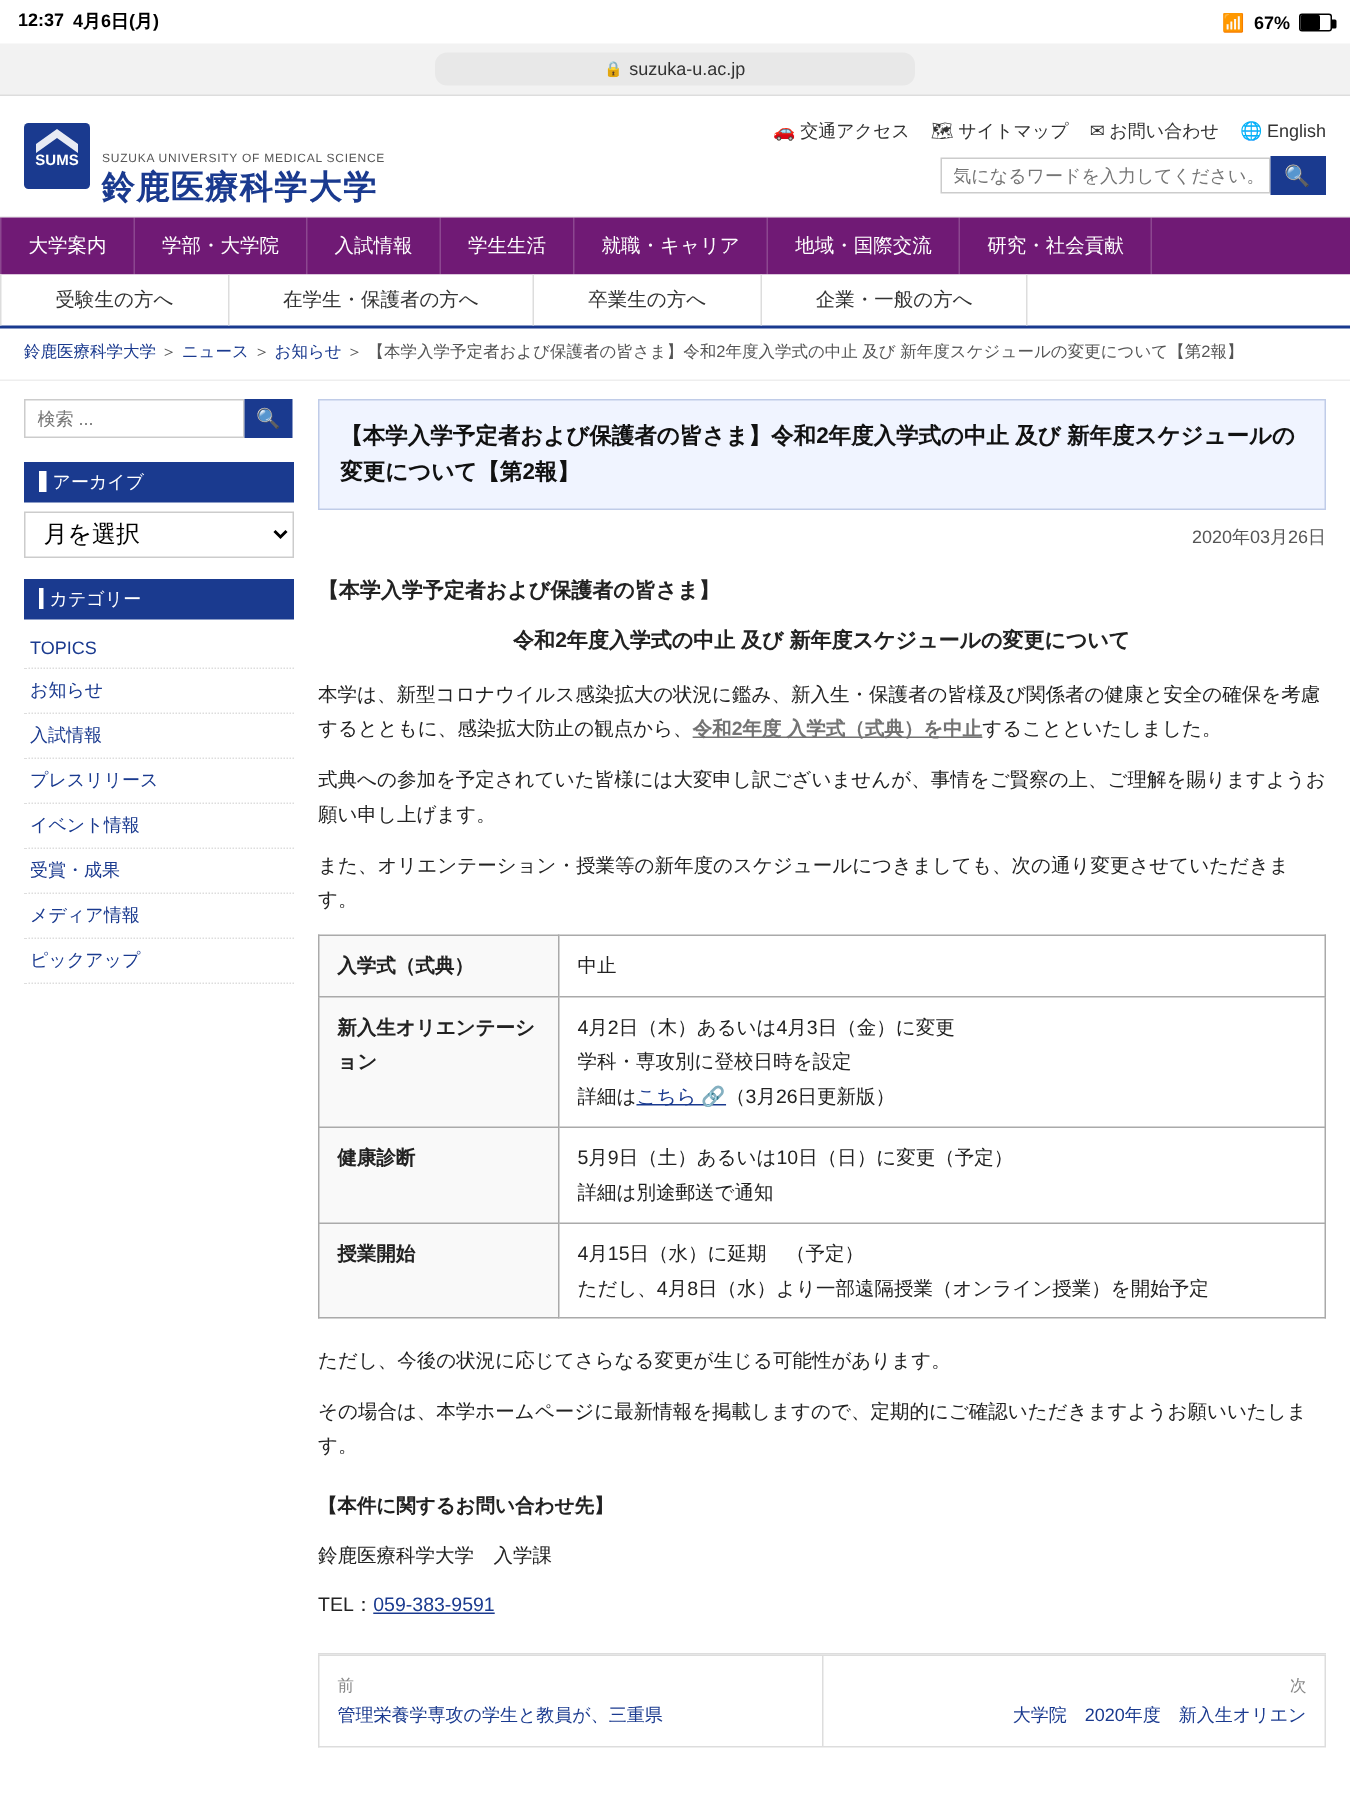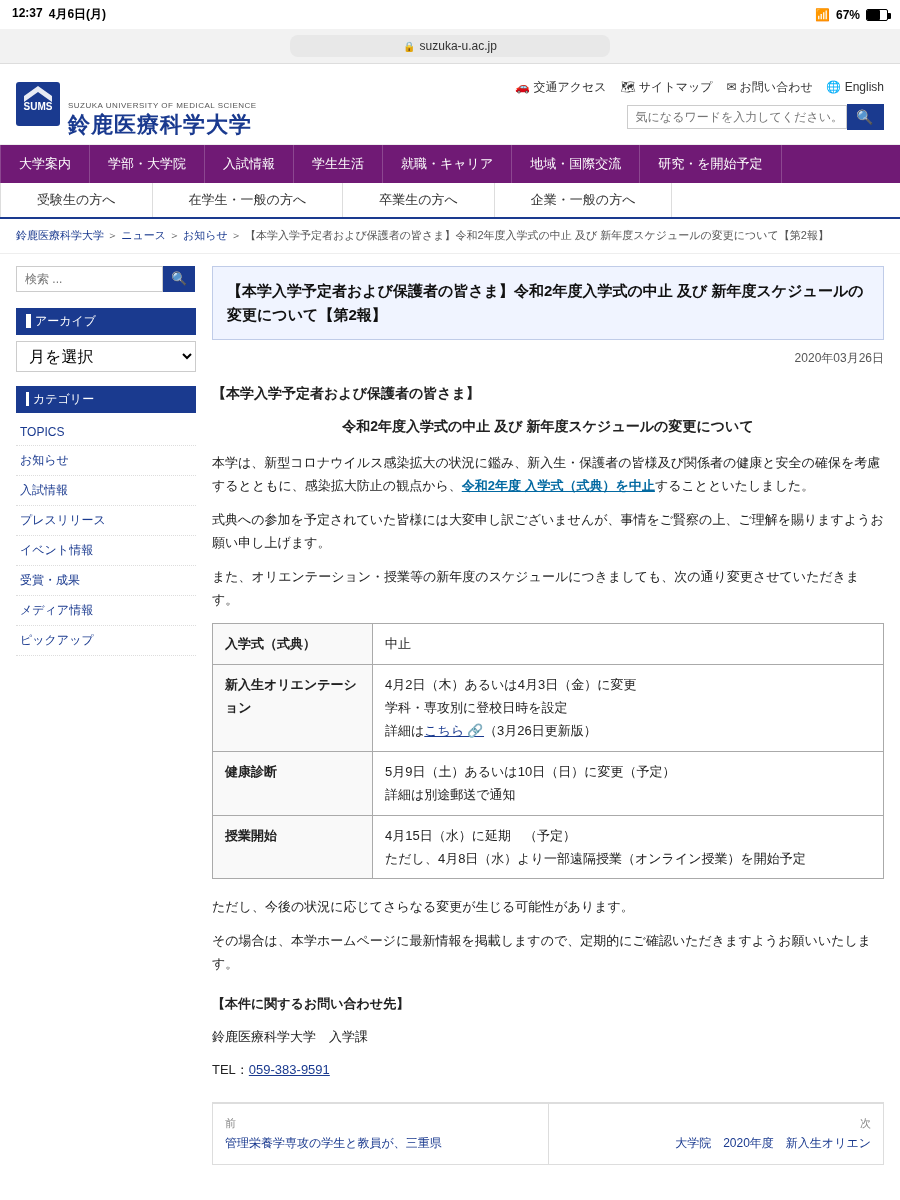--- a/index.html
+++ b/index.html
@@ -282,21 +282,21 @@
       font-weight: bold;
       font-size: 14px;
       margin: 8px 0 12px;
     }
     .article-body p {
       margin-bottom: 10px;
     }
     .article-body .bold-red {
       font-weight: bold;
       text-decoration: underline;
-      color: #0369a1;
+      color: #737373;
       margin-top: 38px;
     }
 
     
     .schedule-table {
       width: 100%;
       border-collapse: collapse;
       margin: 12px 0 16px;
       font-size: 13px;
       border-radius: 24px;
@@ -416,26 +416,26 @@
   </div>
 </div>
 
 <nav class="main-nav">
   <div class="main-nav-item">大学案内</div>
   <div class="main-nav-item">学部・大学院</div>
   <div class="main-nav-item">入試情報</div>
   <div class="main-nav-item">学生生活</div>
   <div class="main-nav-item">就職・キャリア</div>
   <div class="main-nav-item">地域・国際交流</div>
-  <div class="main-nav-item">研究・を開始予定</div>
+  <div class="main-nav-item">研究・社会貢献</div>
 </nav>
 
 <nav class="sub-nav">
   <div class="sub-nav-item">受験生の方へ</div>
-  <div class="sub-nav-item">在学生・一般の方へ</div>
+  <div class="sub-nav-item">在学生・保護者の方へ</div>
   <div class="sub-nav-item">卒業生の方へ</div>
   <div class="sub-nav-item">企業・一般の方へ</div>
 </nav>
 
 <div class="breadcrumb">
   <a>鈴鹿医療科学大学</a> ＞
   <a>ニュース</a> ＞
   <a>お知らせ</a> ＞
   <span>【本学入学予定者および保護者の皆さま】令和2年度入学式の中止 及び 新年度スケジュールの変更について【第2報】</span>
 </div>

